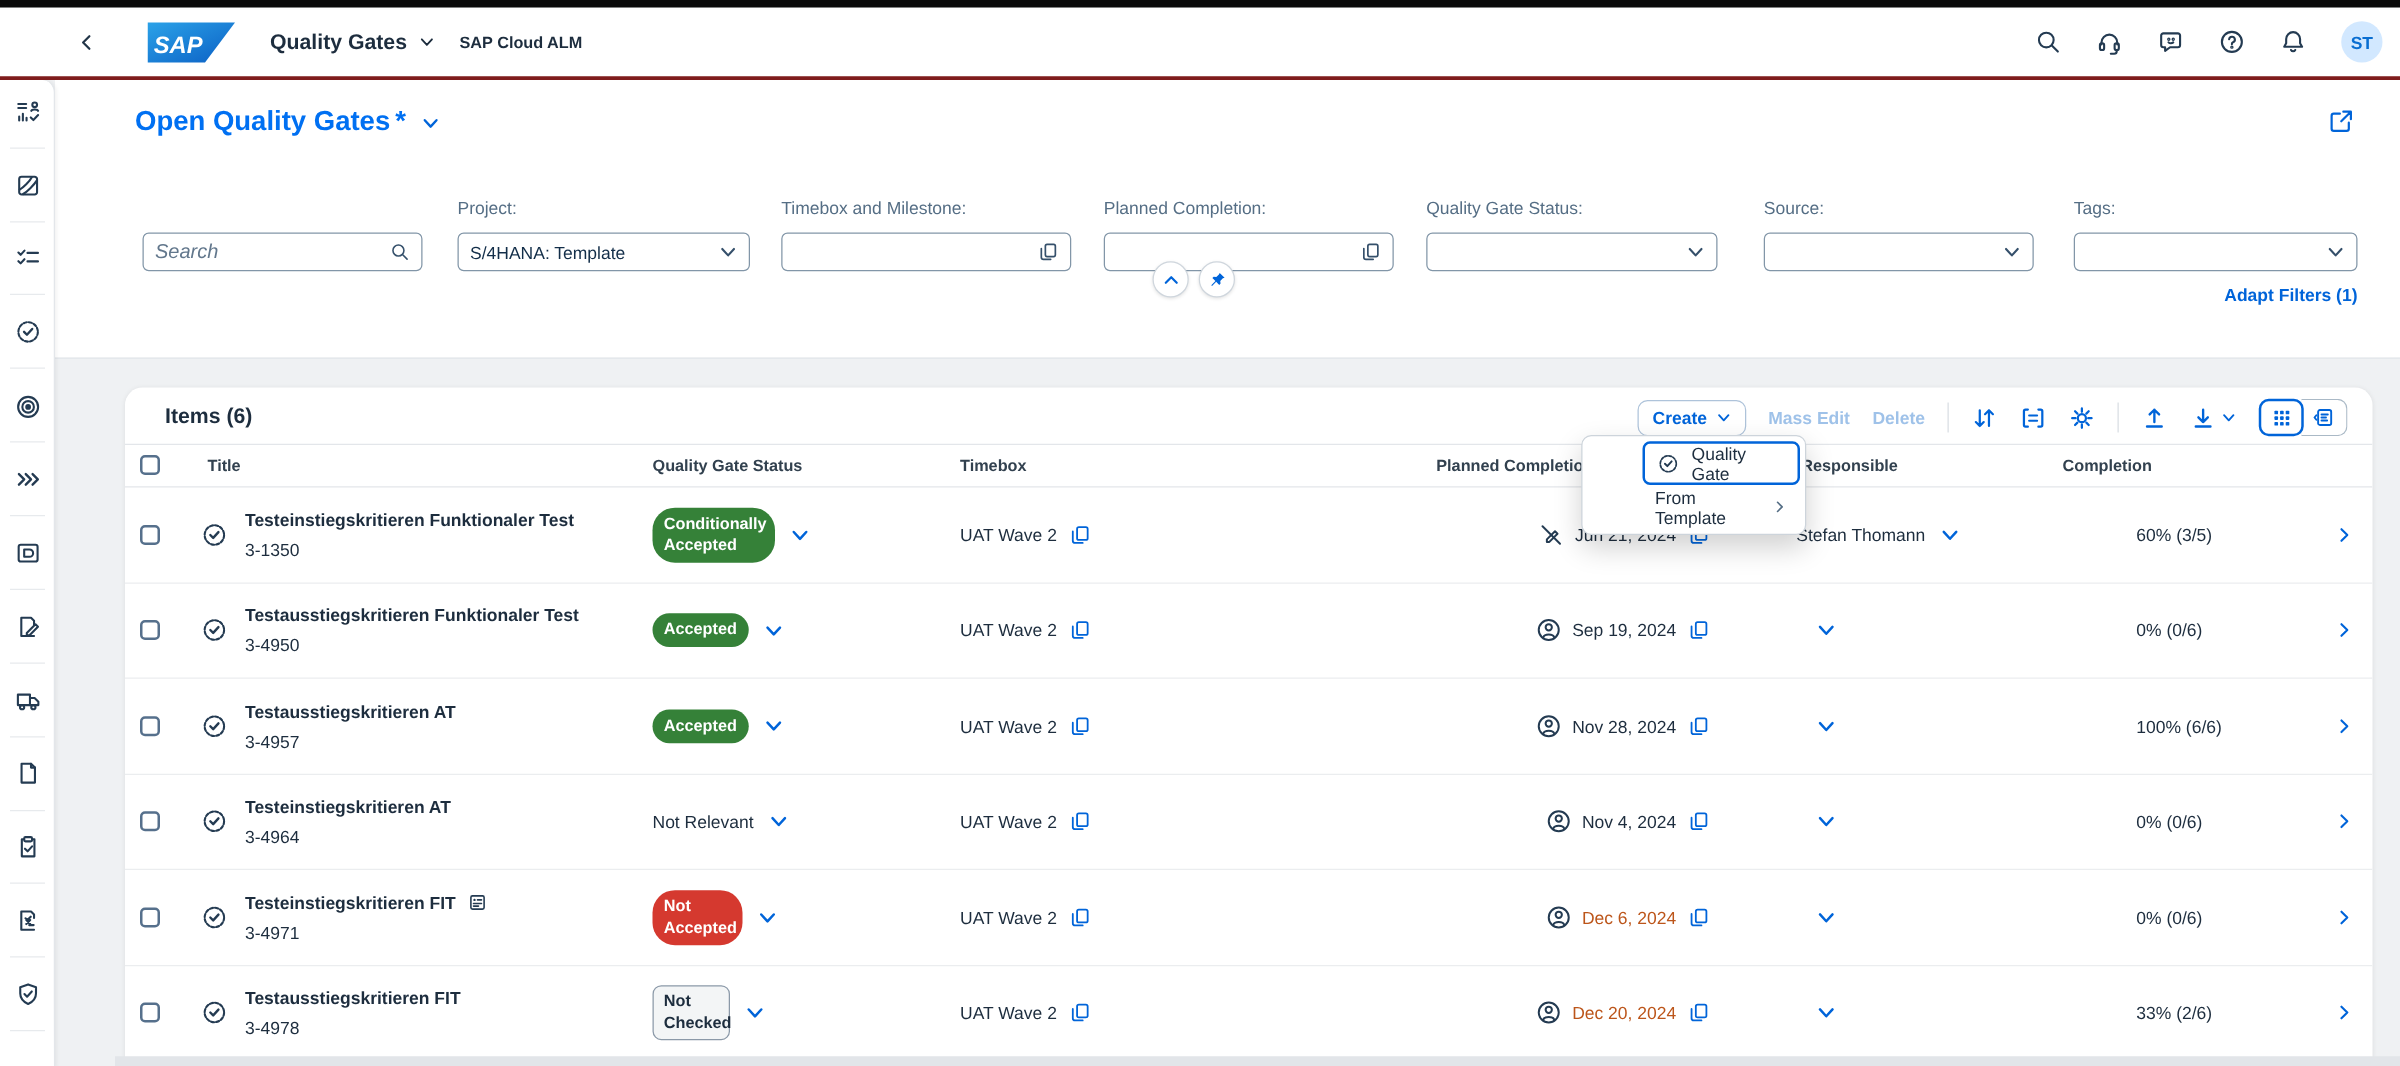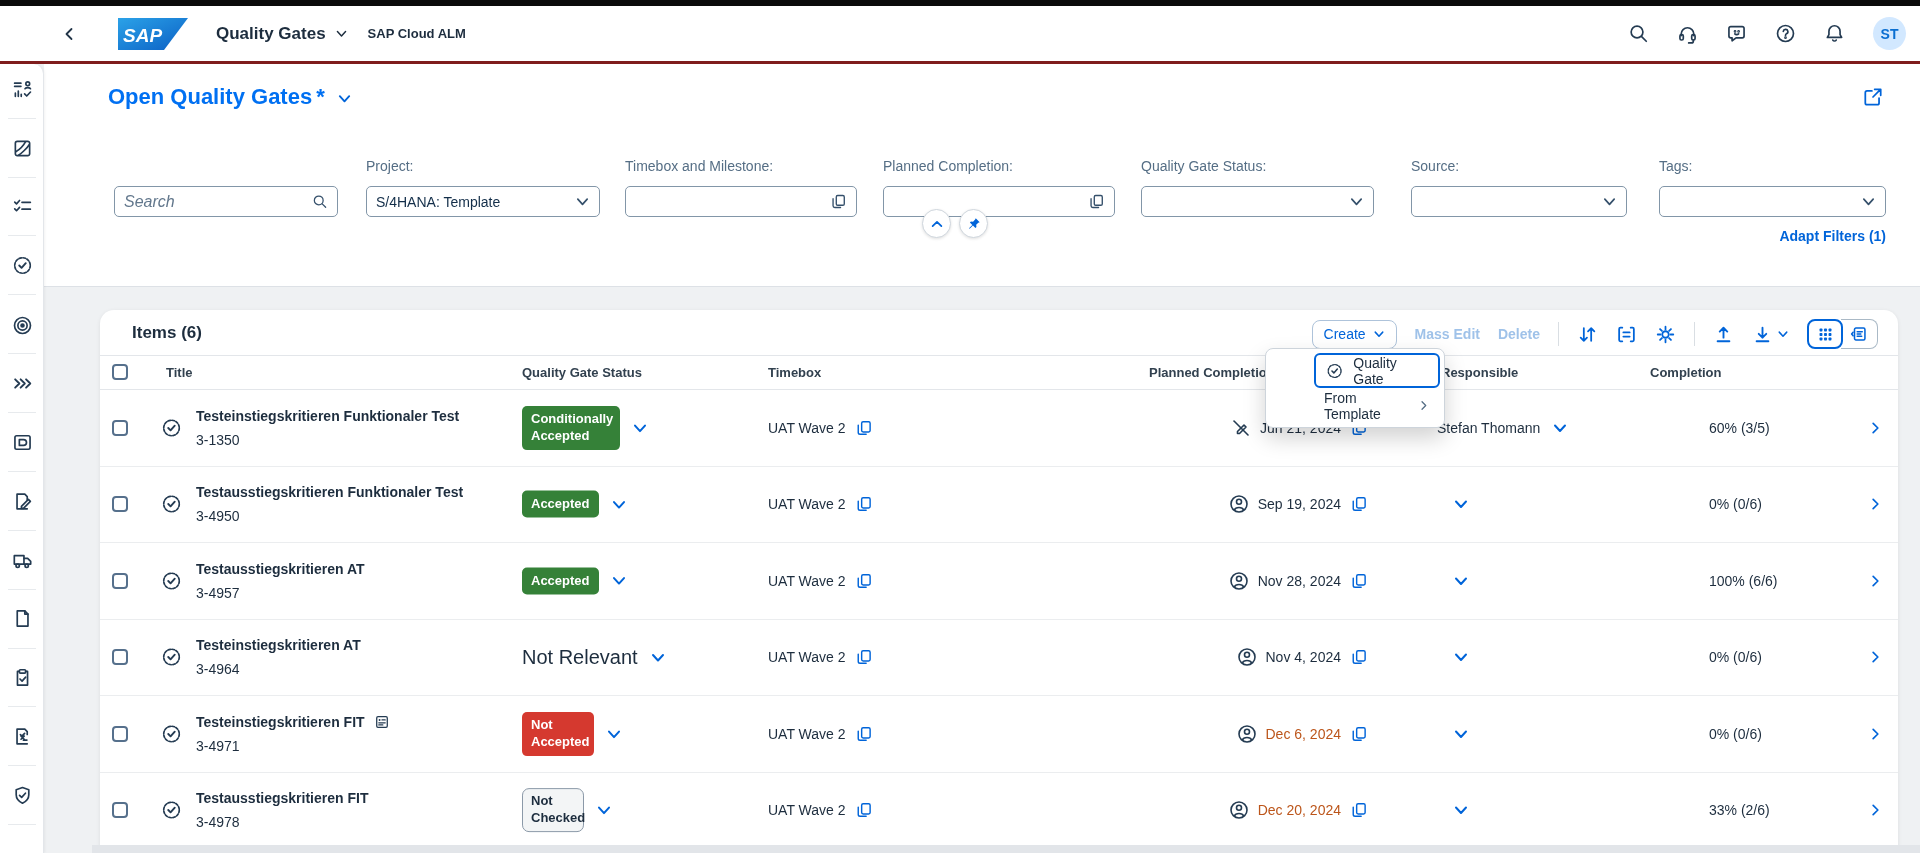--- a/index.html
+++ b/index.html
@@ -41,21 +41,21 @@
   .f-field input::placeholder { color:#62778c; font-style:italic; }
   .adapt { position:absolute; right:34px; top:164px; font-size:14px; font-weight:700; color:#0064d9; cursor:pointer;margin-left:11px; }
   .panel-btns { position:absolute; left:922px; top:209px; display:flex; gap:8px; z-index:8; }
   .pbtn { width:29px; height:29px; border-radius:50%; background:#fff; border:1px solid #cfd6dd; box-shadow:0 1px 3px rgba(0,0,0,.12); color:#0064d9; display:flex; align-items:center; justify-content:center; cursor:pointer; }
   .pbtn svg { width:14px; height:14px; }
 
   
   .card { position:absolute; left:100px; top:310px; width:1798px; height:543px; background:#fff; border-radius:14px 14px 0 0; box-shadow:0 1px 4px rgba(0,0,0,.08); z-index:6; overflow:hidden; }
   .items-title { position:absolute; left:32px; top:13px; font-size:17px; font-weight:700; }
   .toolbar { position:absolute; right:20px; top:9px; height:30px; display:flex; align-items:center; gap:18px; }
-  .btn-create { height:29px; border:1px solid #aec3da; border-radius:8px; background:#fff; color:#0064d9; font-size:14px; font-weight:400; display:flex; align-items:center; gap:7px; padding:0 11px; cursor:pointer; }
+  .btn-create { height:29px; border:1px solid #aec3da; border-radius:8px; background:#fff; color:#0064d9; font-size:14px; font-weight:700; display:flex; align-items:center; gap:7px; padding:0 11px; cursor:pointer; }
   .btn-dis { font-size:14px; font-weight:700; color:#9fc2e9; cursor:default; }
   .tb-sep { width:1px; height:24px; background:#d9dee3; }
   .tb-ic { width:21px; height:21px; color:#0064d9; cursor:pointer; }
   .seg { display:flex; align-items:center; }
   .seg-btn { width:36px; height:30px; display:flex; align-items:center; justify-content:center; color:#0064d9; background:#fff; cursor:pointer; }
   .seg-grid { border:2px solid #0064d9; border-radius:8px; z-index:2; }
   .seg-gantt { border:1px solid #aab9c6; border-radius:0 8px 8px 0; border-left:none; margin-left:-2px; width:37px; }
 
   .col-head { position:absolute; left:0; top:45px; width:1798px; height:35px; border-top:1px solid #e3e6ea; border-bottom:1px solid #e3e6ea; font-size:13px; font-weight:700; color:#32414f; }
   .col-head span { position:absolute; top:9px; }
@@ -64,26 +64,26 @@
   .cell { position:absolute; top:50%; transform:translateY(-50%); display:flex; align-items:center; }
   .cbx { width:16px; height:16px; border:2px solid #56708c; border-radius:4px; background:#fff; cursor:pointer; }
   .c-cb { left:12px; }
   .c-seal { left:61px; color:#243b52; }
   .c-seal svg { width:21px; height:21px; }
   .c-title { left:96px; display:block; transform:translateY(-50%); }
   .r-title { font-size:14px; font-weight:700; display:flex; align-items:center; gap:9px; }
   .r-id { font-size:14px; margin-top:8px; }
   .note-ic { width:16px; height:16px; color:#243b52; }
   .c-status { left:422px; gap:12px; }
-  .badge { font-size:13px; font-weight:700; line-height:1.3; padding:5px 9px; border-radius:5px; color:#fff; }
+  .badge { font-size:13px; font-weight:700; line-height:1.3; padding:5px 9px; border-radius:18px; color:#fff; }
   .st-positive { background:#358138; }
   .st-negative { background:#d5392f; max-width:72px; }
   .st-neutral { background:#f3f5f6; border:1px solid #8b99a8; color:#1d2d3e; border-radius:7px; max-width:62px; padding:4px 8px; }
   .st-wrap { max-width:98px; }
-  .st-text { font-size:20px; color:#1d2d3e; font-weight:400; }
+  .st-text { font-size:14px; color:#1d2d3e; font-weight:400; }
   .chev-dd { width:16px; height:16px; color:#0064d9; cursor:pointer; }
   .c-timebox { left:668px; gap:9px; font-size:14px; }
   .copy-ic { width:18px; height:18px; color:#0064d9; cursor:pointer; }
   .c-planned { left:1040px; width:228px; justify-content:flex-end; gap:9px; font-size:14px; }
   .p-ic { width:20px; height:20px; color:#243b52; }
   .overdue { color:#bc551a; }
   .c-resp { left:1337px; gap:11px; font-size:14px; }
   .c-resp .chev-dd { margin-left:1px; }
   .c-comp { left:1609px; font-size:14px; }
   .c-arrow { left:1768px; color:#0064d9; cursor:pointer; }

